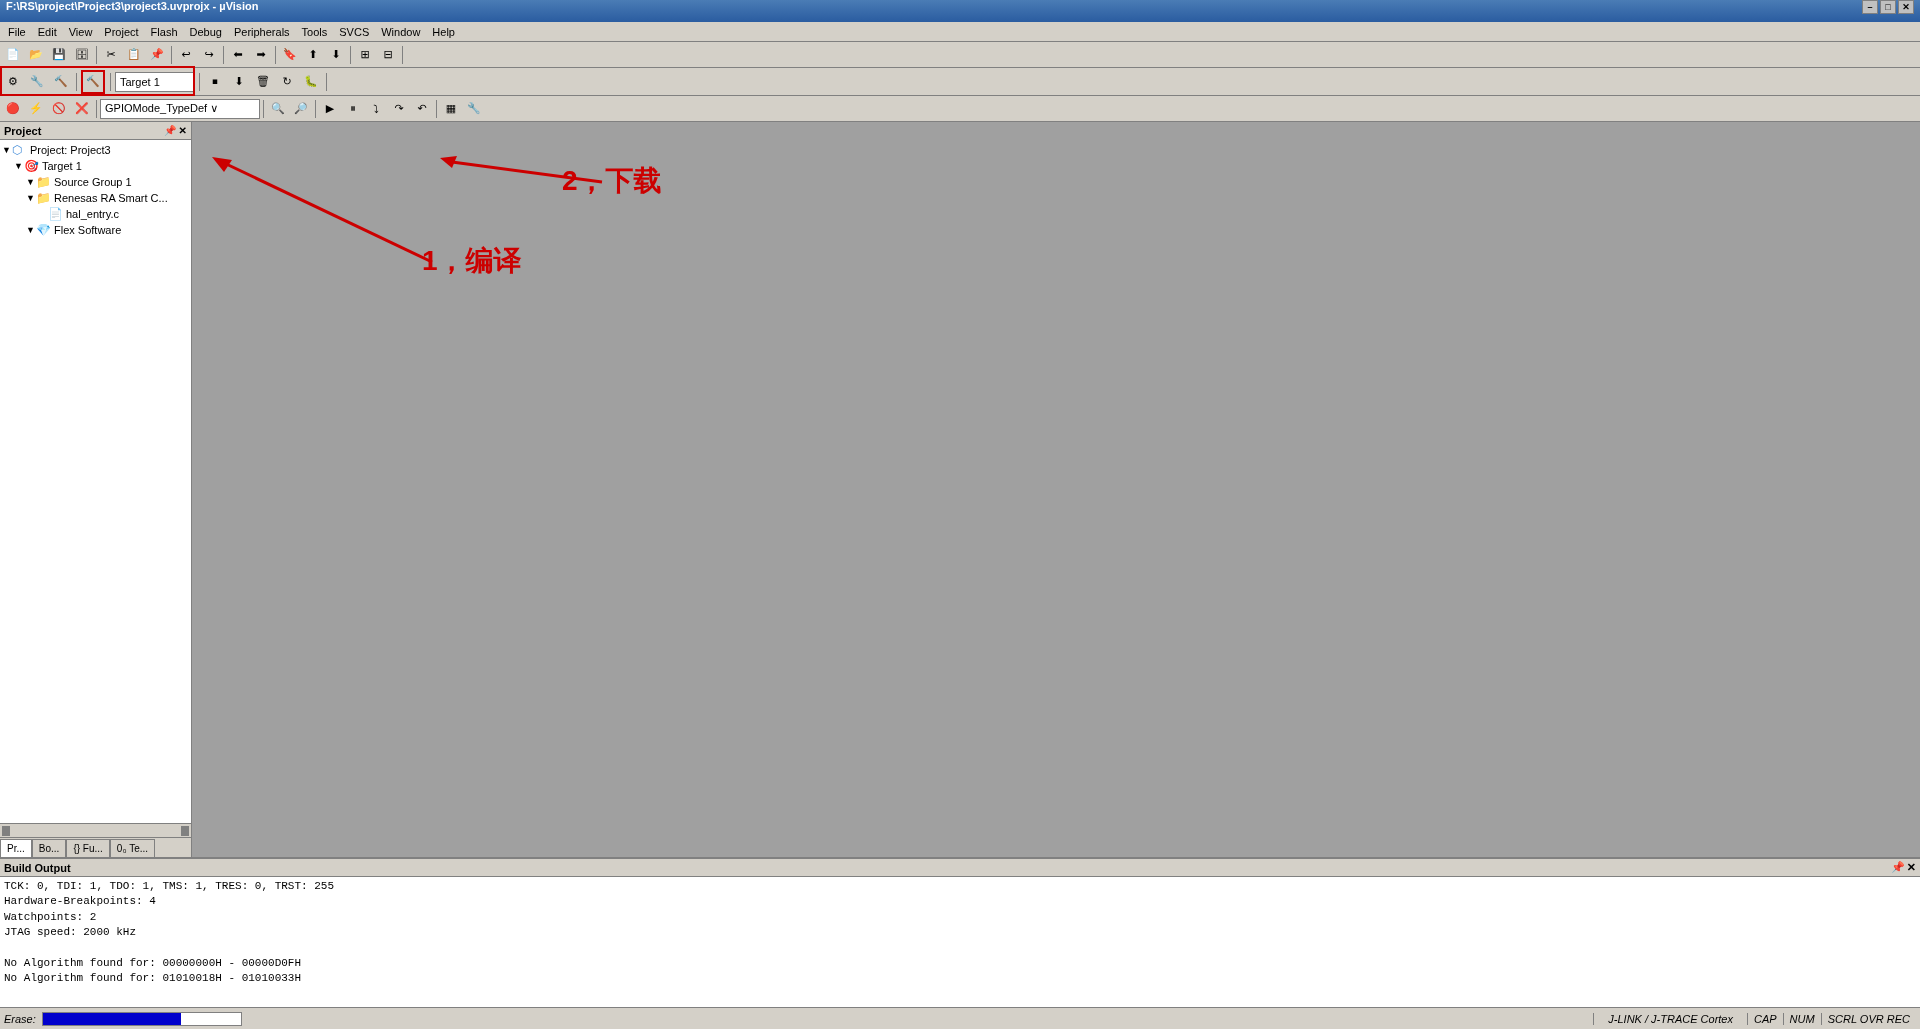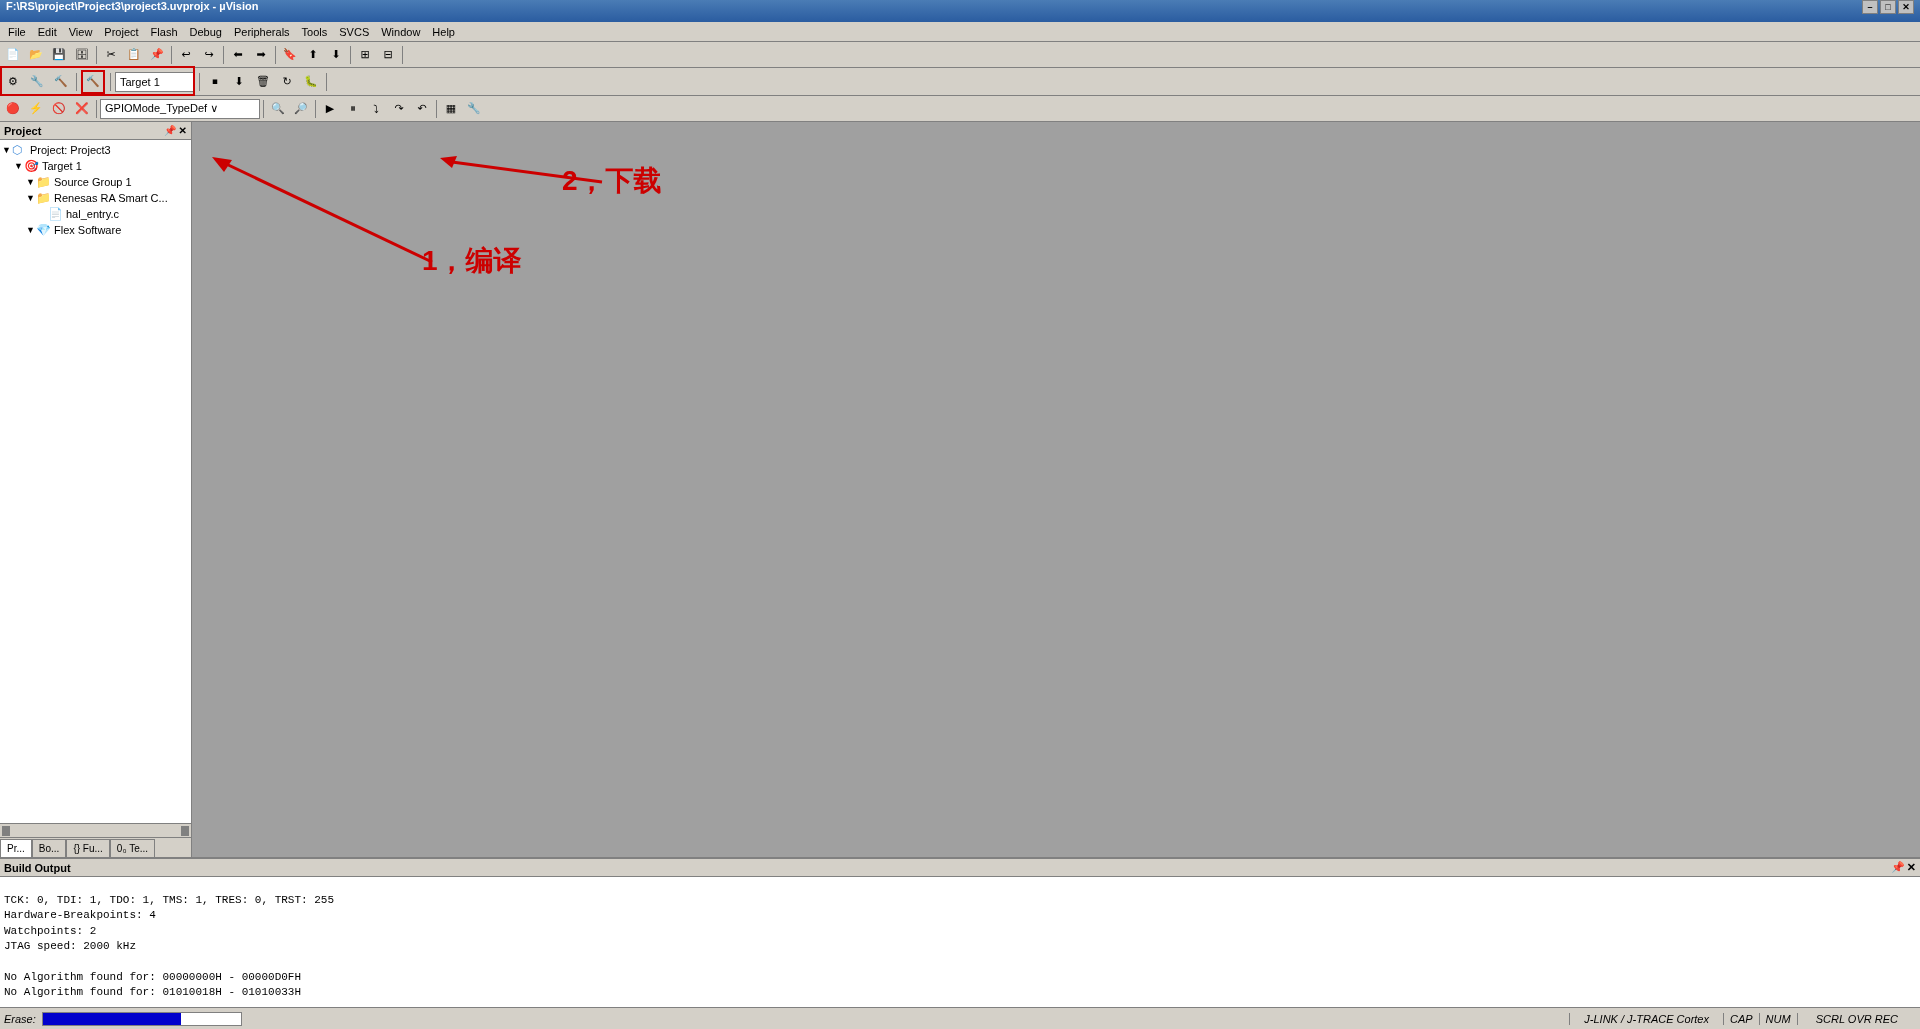--- a/index.html
+++ b/index.html
@@ -446,21 +446,21 @@
   <div style="position:absolute; top:66px; left:0px; width:195px; height:30px; border:2px solid #cc0000; pointer-events:none; z-index:100;"></div>
 
   <div id="build-output" style="position:absolute; bottom:22px; left:0; right:0; height:150px; background:white; border-top:2px solid #808080; display:flex; flex-direction:column;">
     <div id="build-output-header" style="background:#d4d0c8; height:18px; display:flex; align-items:center; justify-content:space-between; padding:0 4px; border-bottom:1px solid #808080; font-size:11px; font-weight:bold;">
       <span>Build Output</span>
       <div style="display:flex; gap:2px;">
         <span style="cursor:pointer;">📌</span>
         <span style="cursor:pointer;">✕</span>
       </div>
     </div>
-    <div id="build-output-content" style="flex:1; overflow-y:auto; padding:16px 4px; font-family:'Courier New',monospace; font-size:11px; line-height:1.4;">
+    <div id="build-output-content" style="flex:1; overflow-y:auto; padding:2px 4px; font-family:'Courier New',monospace; font-size:11px; line-height:1.4;">
       <div>TCK: 0, TDI: 1, TDO: 1, TMS: 1, TRES: 0, TRST: 255</div>
       <div>Hardware-Breakpoints: 4</div>
       <div>Watchpoints:         2</div>
       <div>JTAG speed: 2000 kHz</div>
       <div>&nbsp;</div>
       <div>No Algorithm found for: 00000000H - 00000D0FH</div>
       <div>No Algorithm found for: 01010018H - 01010033H</div>
     </div>
   </div>
 
@@ -468,17 +468,17 @@
     <div id="status-erase" style="display:flex; align-items:center; gap:6px;">
       <span>Erase:</span>
       <div id="erase-bar-container" style="width:200px; height:14px; background:white; border:1px solid #808080;">
         <div id="erase-bar-fill" style="height:100%; background:#0000cc; width:70%;"></div>
       </div>
     </div>
     <div class="status-right" style="display:flex; gap:0;">
       <span class="status-indicator" style="padding:0 14px;">J-LINK / J-TRACE Cortex</span>
       <span class="status-indicator" style="padding:0 6px; border-left:1px solid #808080;">CAP</span>
       <span class="status-indicator" style="padding:0 6px; border-left:1px solid #808080;">NUM</span>
-      <span class="status-indicator" style="padding:0 18px; border-left:1px solid #808080;">SCRL OVR REC</span>
+      <span class="status-indicator" style="padding:0 6px; border-left:1px solid #808080;">SCRL OVR REC</span>
     </div>
   </div>
 
 </div>
 
 </body></html>

